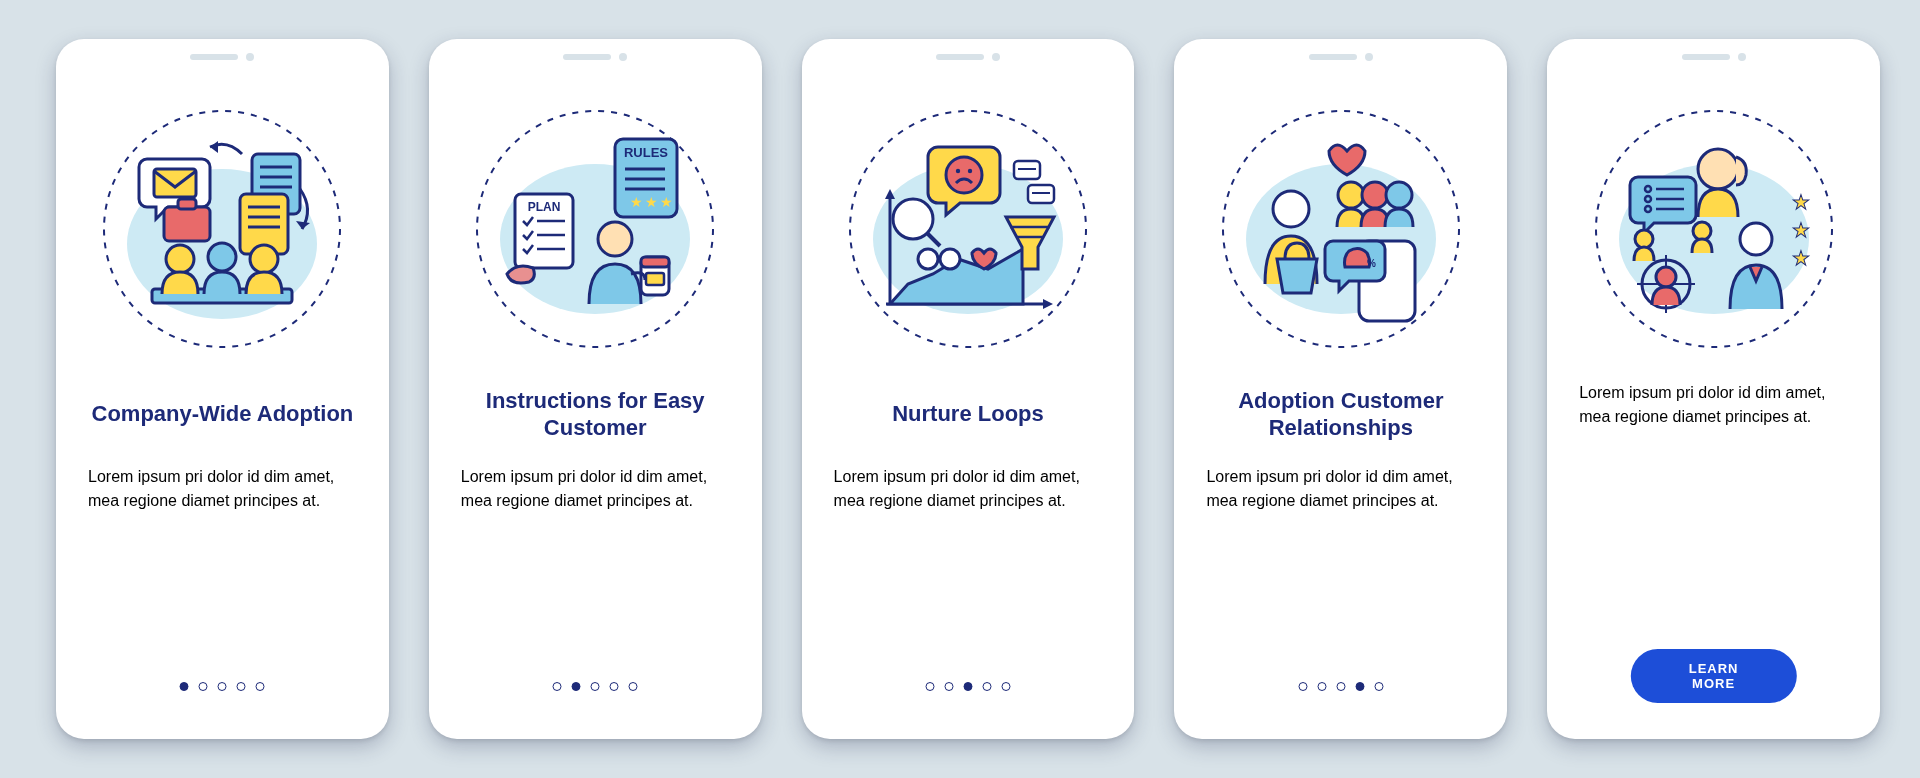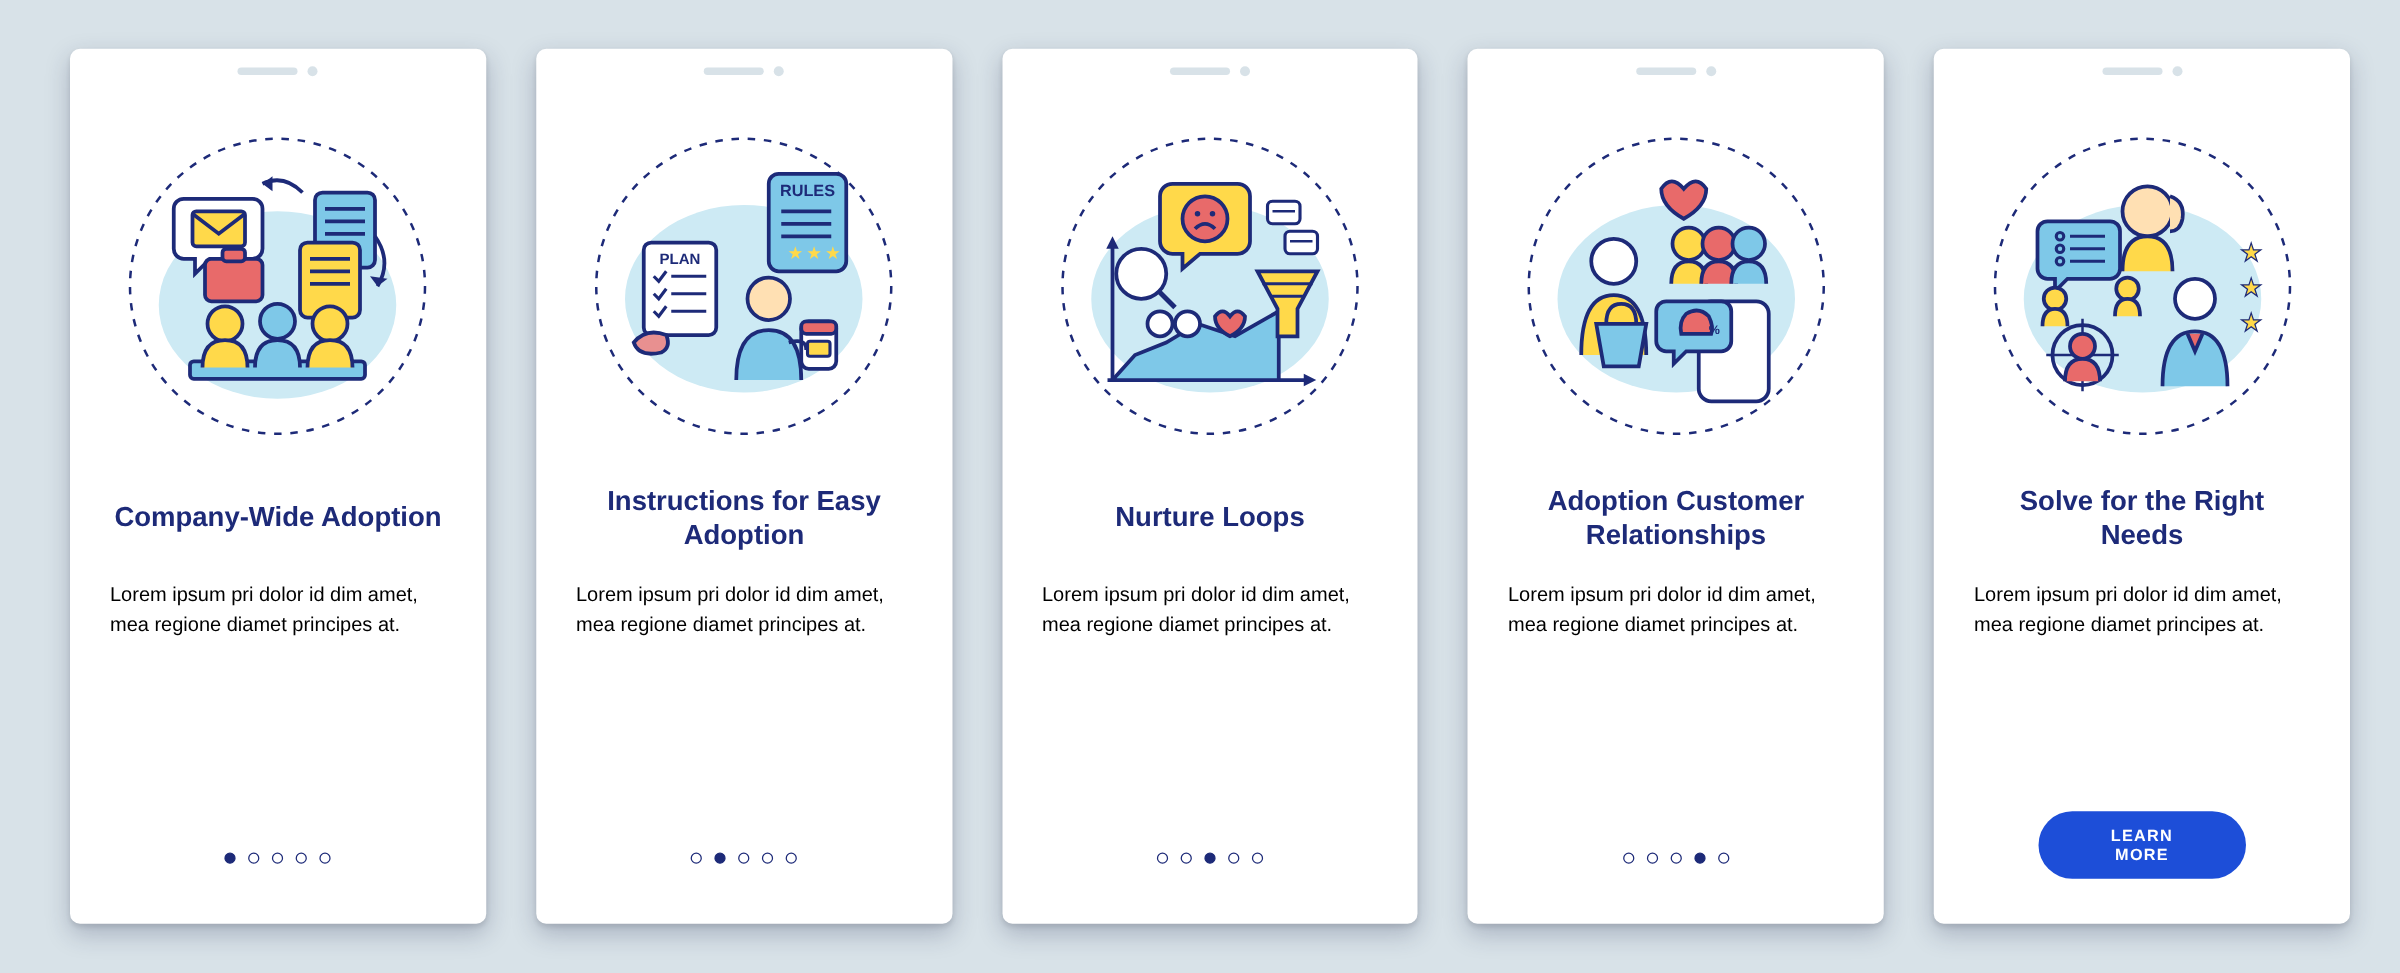--- a/index.html
+++ b/index.html
@@ -11,21 +11,21 @@
     display: flex;
     align-items: center;
     justify-content: center;
     gap: 24px;
     padding: 40px;
   }
   .phone {
     width: 340px;
     height: 700px;
     background: #fff;
-    border-radius: 8px;
+    border-radius: 28px;
     box-shadow: 0 8px 20px rgba(30,40,80,0.25), 0 2px 4px rgba(0,0,0,0.1);
     position: relative;
     padding: 50px 28px 40px;
     display: flex;
     flex-direction: column;
     align-items: center;
     margin-left: 16px;
   }
   .notch {
     position: absolute;
@@ -182,21 +182,21 @@
       <path d="M42 175 q10 -12 26 -6 q4 10 -4 14 q-18 4 -22 -8 z" fill="#e89090" stroke="#1d2a78" stroke-width="3"></path>
 
       <circle cx="150" cy="140" r="17" fill="#ffe0b3" stroke="#1d2a78" stroke-width="3"></circle>
       <path d="M124 205 q0 -40 26 -40 q26 0 26 40" fill="#7ec8e8" stroke="#1d2a78" stroke-width="3"></path>
       <rect x="176" y="158" width="28" height="38" rx="6" fill="#fff" stroke="#1d2a78" stroke-width="3"></rect>
       <rect x="176" y="158" width="28" height="10" rx="4" fill="#e86a6a" stroke="#1d2a78" stroke-width="3"></rect>
       <rect x="181" y="174" width="18" height="12" rx="2" fill="#ffd94a" stroke="#1d2a78" stroke-width="2.5"></rect>
       <path d="M166 175 q14 -4 14 6" fill="none" stroke="#1d2a78" stroke-width="3"></path>
     </svg>
   </div>
-  <div class="title">Instructions for Easy Adoption</div>
+  <div class="title">Instructions for Easy Customer</div>
   <div class="body">Lorem ipsum pri dolor id dim amet, mea regione diamet principes at.</div>
   <div class="dots">
     <span></span>
     <span class="active"></span>
     <span></span>
     <span></span>
     <span></span>
   </div>
 </div>
 
@@ -329,16 +329,15 @@
 
       <circle cx="172" cy="140" r="16" fill="#fff" stroke="#1d2a78" stroke-width="3"></circle>
       <path d="M146 210 q0 -44 26 -44 q26 0 26 44" fill="#7ec8e8" stroke="#1d2a78" stroke-width="3"></path>
       <path d="M166 168 l6 14 l6 -14" fill="#e86a6a" stroke="#1d2a78" stroke-width="3"></path>
 
       <text x="208" y="110" font-size="20" fill="#ffd94a" stroke="#1d2a78" stroke-width="1">★</text>
       <text x="208" y="138" font-size="20" fill="#ffd94a" stroke="#1d2a78" stroke-width="1">★</text>
       <text x="208" y="166" font-size="20" fill="#ffd94a" stroke="#1d2a78" stroke-width="1">★</text>
     </svg>
   </div>
-  <div class="title">Solve for the Right Needs</div>
   <div class="body">Lorem ipsum pri dolor id dim amet, mea regione diamet principes at.</div>
   <button class="cta">LEARN MORE</button>
 </div>
 
 </body></html>

